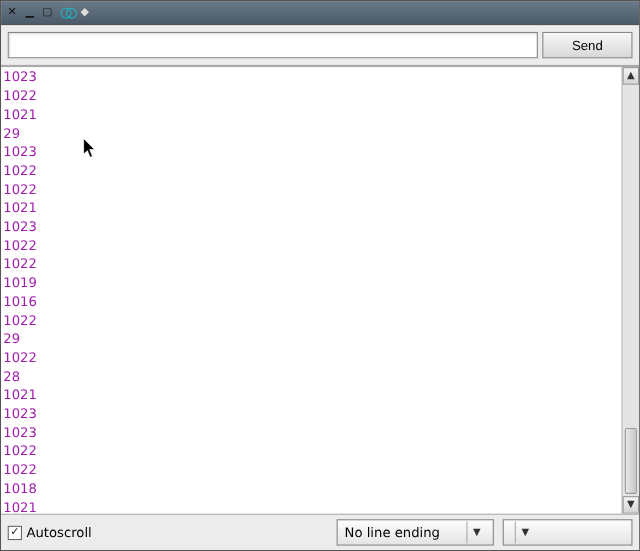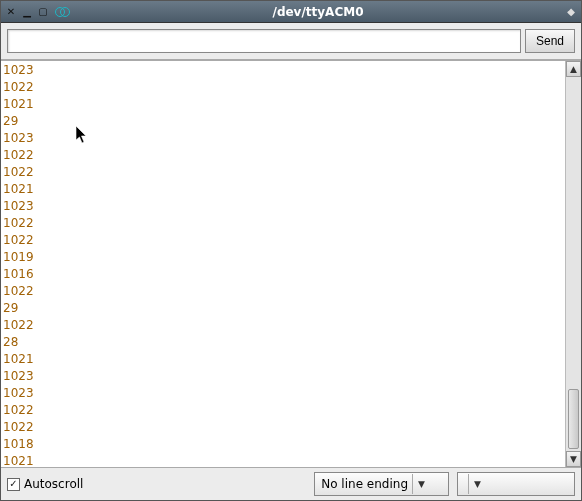--- a/index.html
+++ b/index.html
@@ -82,21 +82,21 @@
     flex:1;
     height:24px;
     border:1px solid #888;
     background:#fff;
     padding:2px 4px;
     font-size:12px;
     box-shadow: inset 1px 1px 2px rgba(0,0,0,0.15);
   }
   .btn {
     height:24px;
-    padding:0 10px;
+    padding:0 26px;
     background:linear-gradient(to bottom,#f8f8f8,#d8d8d8);
     border:1px solid #888;
     font-size:12px;
     cursor:default;
   }
 
   .content-wrap {
     flex:1;
     display:flex;
     background:#fff;
@@ -105,21 +105,21 @@
     position:relative;
     overflow:hidden;
   }
   .serial-output {
     flex:1;
     overflow:hidden;
     padding:1px 2px;
     font-family: "DejaVu Sans", Arial, sans-serif;
     font-size:12px;
     line-height:17px;
-    color:#a16207;
+    color:#a21caf;
     white-space:pre;
   }
   .serial-output .line { height:17px; }
 
   .vscrollbar {
     width:16px;
     background:#e4e4e4;
     border-left:1px solid #bbb;
     position:relative;
   }
@@ -166,23 +166,24 @@
     background:#fff;
     display:flex;align-items:center;justify-content:center;
     font-size:10px;line-height:1;color:#222;
   }
   .select {
     height:24px;
     border:1px solid #888;
     background:linear-gradient(to bottom,#fdfdfd,#e4e4e4);
     display:flex;
     align-items:center;
-    padding:0 18px 0 6px;
+    padding:0 6px 0 6px;
     font-size:12px;
     min-width:118px;
+    gap:20px;
   }
   .select .sel-text { flex:1; }
   .select .sel-arrow {
     width:18px;height:20px;
     margin-left:4px;
     border-left:1px solid #aaa;
     display:flex;align-items:center;justify-content:center;
     font-size:9px;color:#333;
   }
 
@@ -199,23 +200,20 @@
 
 <div class="window">
 
   <div class="titlebar">
     <div class="window-buttons">
       <div class="winbtn">✕</div>
       <div class="winbtn">▁</div>
       <div class="winbtn">▢</div>
     </div>
     <div class="app-icon"></div>
-    <div class="spacer">
-      <span class="title-text">/dev/ttyACM0</span>
-    </div>
     <div class="right-btn">◆</div>
   </div>
 
   <div class="toolbar">
     <input class="send-input" type="text" value="" style="">
     <button class="btn">Send</button>
   </div>
 
   <div class="content-wrap">
     <div class="serial-output" id="serial-output"><div class="line">1023</div><div class="line">1022</div><div class="line">1021</div><div class="line">29</div><div class="line">1023</div><div class="line">1022</div><div class="line">1022</div><div class="line">1021</div><div class="line">1023</div><div class="line">1022</div><div class="line">1022</div><div class="line">1019</div><div class="line">1016</div><div class="line">1022</div><div class="line">29</div><div class="line">1022</div><div class="line">28</div><div class="line">1021</div><div class="line">1023</div><div class="line">1023</div><div class="line">1022</div><div class="line">1022</div><div class="line">1018</div><div class="line">1021</div></div>

